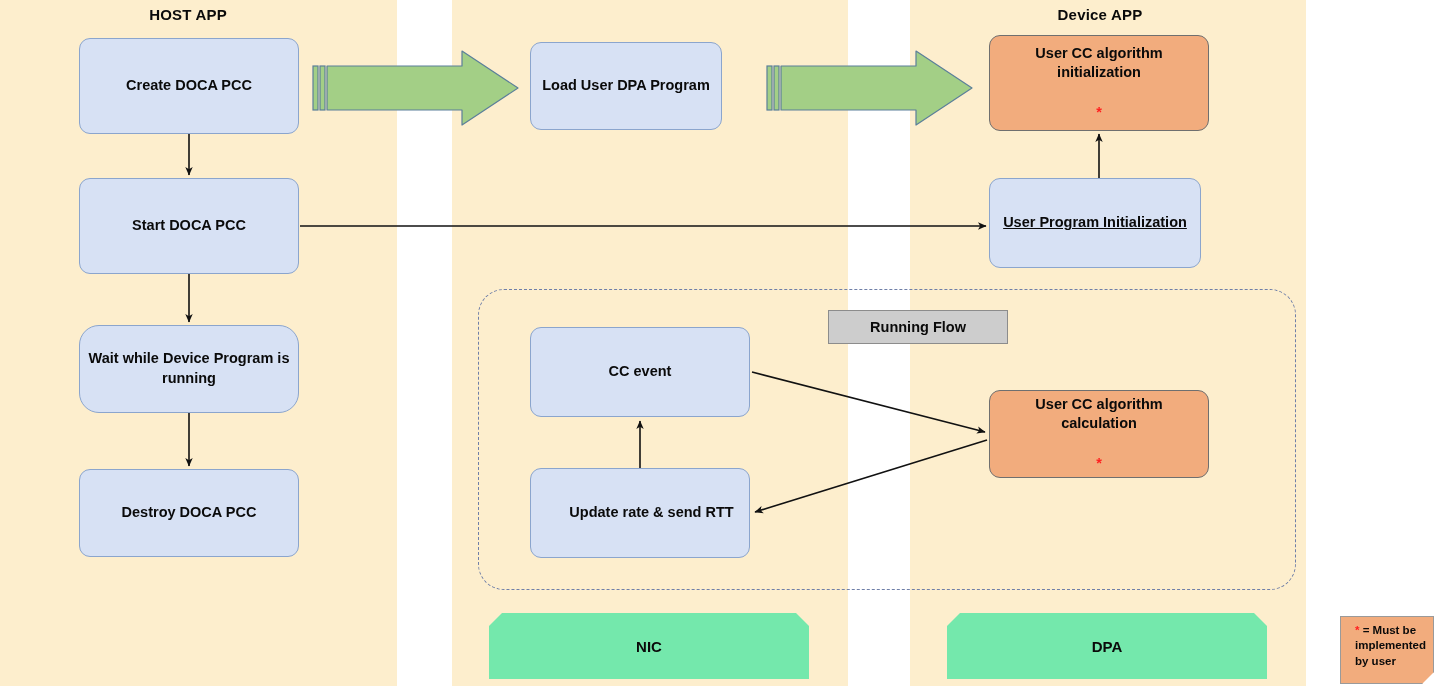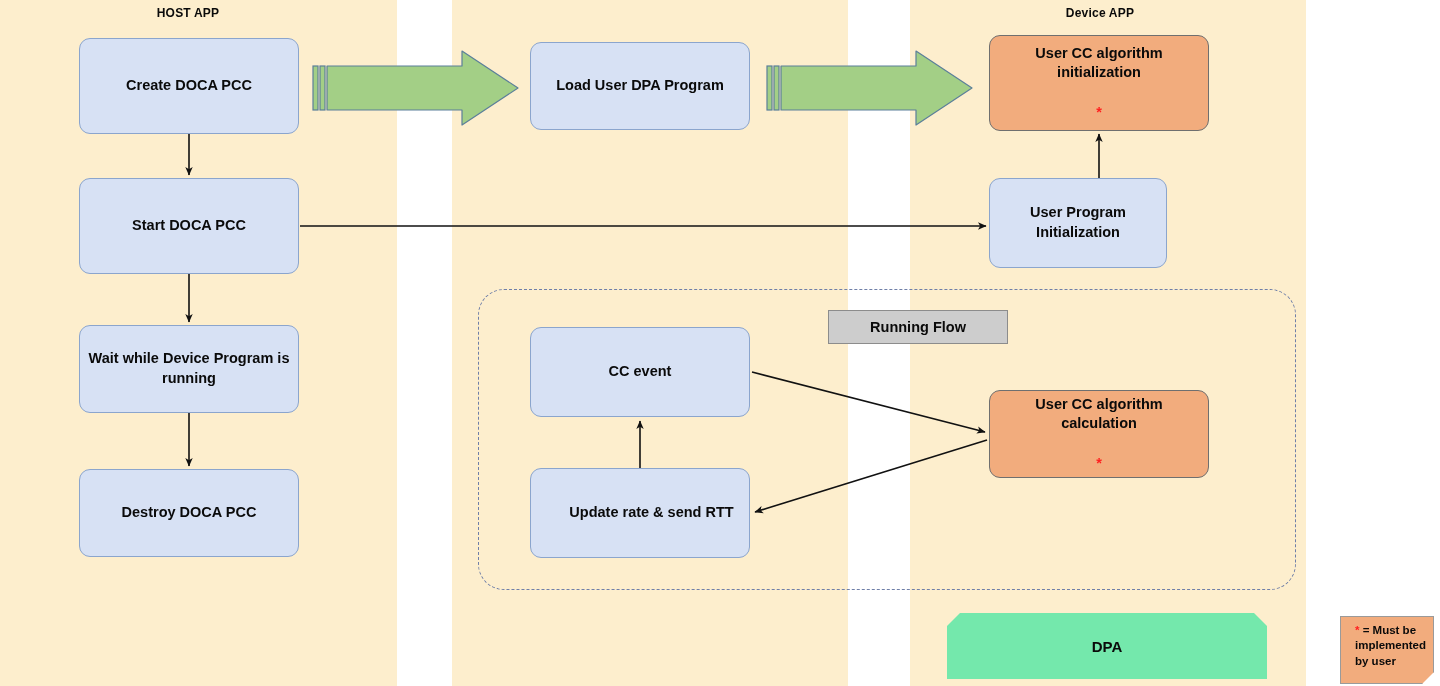--- a/index.html
+++ b/index.html
@@ -25,21 +25,21 @@
     height: 686px;
     background: #fdeecd;
   }
   #lane-host   { left: 0px;   width: 397px; }
   #lane-nic    { left: 452px; width: 396px; }
   #lane-dpa    { left: 910px; width: 396px; }
 
   
   .lane-title {
     position: absolute;
-    font-size: 12px;
+    font-size: 15px;
     font-weight: bold;
     color: #0a0a0a;
     text-align: center;
     letter-spacing: .2px;
     white-space: nowrap;
   }
 
   
   .pbox {
     position: absolute;
@@ -143,41 +143,42 @@
   <div class="lane-title" style="left:88px; top:6px; width:200px;">HOST APP</div>
   <div class="lane-title" style="left:1000px; top:6px; width:200px;">Device APP</div>
 
   <div id="running-flow-group" style="left:478px; top:289px; width:818px; height:301px;"></div>
   <div id="running-flow-label" style="left:796px; top:310px; width:178px; height:32px;">Running Flow</div>
 
   <div class="pbox blue" style="left:79px; top:38px; width:220px; height:96px;">Create DOCA PCC</div>
 
   <div class="pbox blue" style="left:79px; top:178px; width:220px; height:96px;">Start DOCA PCC</div>
 
-  <div class="pbox blue" style="left:79px; top:325px; width:220px; height:88px;">Wait while Device Program is running</div>
+  <div class="pbox blue" style="left:79px; top:325px; width:220px; height:88px;border-radius:20px;">Wait while Device Program is running</div>
 
   <div class="pbox blue" style="left:79px; top:469px; width:220px; height:88px;">Destroy DOCA PCC</div>
 
-  <div class="pbox blue" style="left:530px; top:42px; width:220px; height:88px;">Load User DPA Program</div>
+  <div class="pbox blue" style="left:530px; top:42px; width:192px; height:88px;">Load User DPA Program</div>
 
   <div class="pbox blue" style="left:530px; top:327px; width:220px; height:90px;">CC event</div>
 
   <div class="pbox blue" style="left:530px; top:468px; width:220px; height:90px;padding-left:31px;">Update rate &amp; send RTT</div>
 
   <div class="pbox orange" style="left:989px; top:35px; width:220px; height:96px;">
     <span>User CC algorithm initialization</span>&nbsp;<span class="star">*</span>
   </div>
 
-  <div class="pbox blue" style="left:989px; top:178px; width:178px; height:90px;">User Program Initialization</div>
+  <div class="pbox blue" style="left:989px; top:178px; width:212px; height:90px;text-decoration:underline;">User Program Initialization</div>
 
   <div class="pbox orange" style="left:989px; top:390px; width:220px; height:88px;">
     <span>User CC algorithm calculation</span>&nbsp;<span class="star">*</span>
   </div>
 
 
+  <div class="platform" style="left:489px; top:613px; width:320px; height:66px;">NIC</div>
 
   <div class="platform" style="left:947px; top:613px; width:320px; height:66px;">DPA</div>
 
   <svg class="block-arrow" style="left:312px; top:50px;" width="208" height="76" viewBox="0 0 208 76">
     <rect x="1" y="16" width="5" height="44" fill="#a3cf86" stroke="#5b7f9a" stroke-width="1.2"></rect>
     <rect x="8" y="16" width="5" height="44" fill="#a3cf86" stroke="#5b7f9a" stroke-width="1.2"></rect>
     <path d="M15 16 L150 16 L150 1 L206 38 L150 75 L150 60 L15 60 Z" fill="#a3cf86" stroke="#5b7f9a" stroke-width="1.2" stroke-linejoin="round"></path>
   </svg>
 
   <svg class="block-arrow" style="left:766px; top:50px;" width="208" height="76" viewBox="0 0 208 76">

